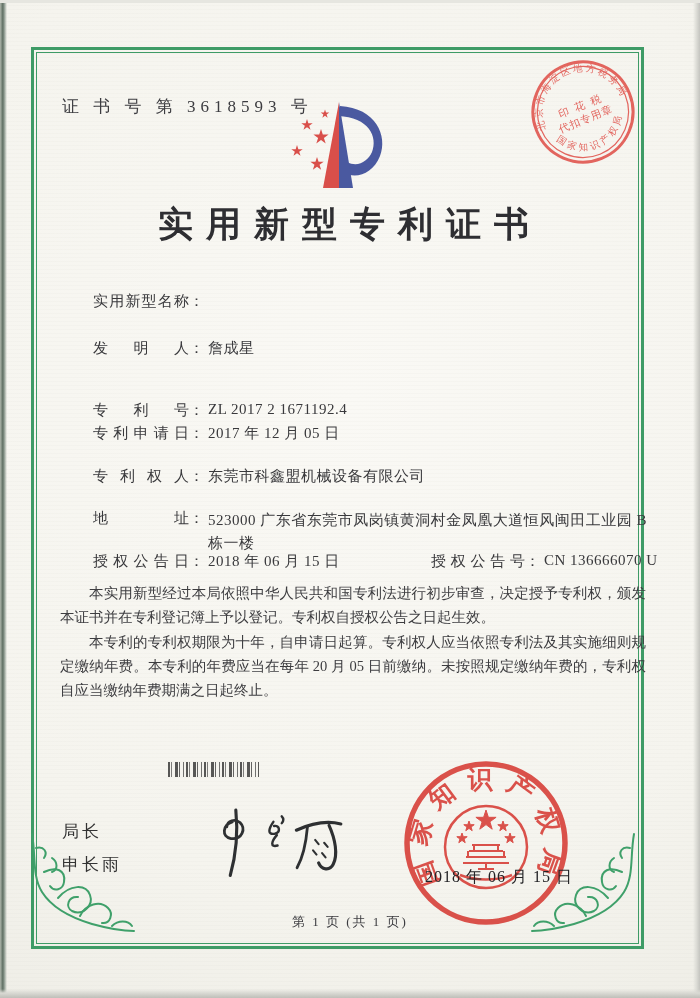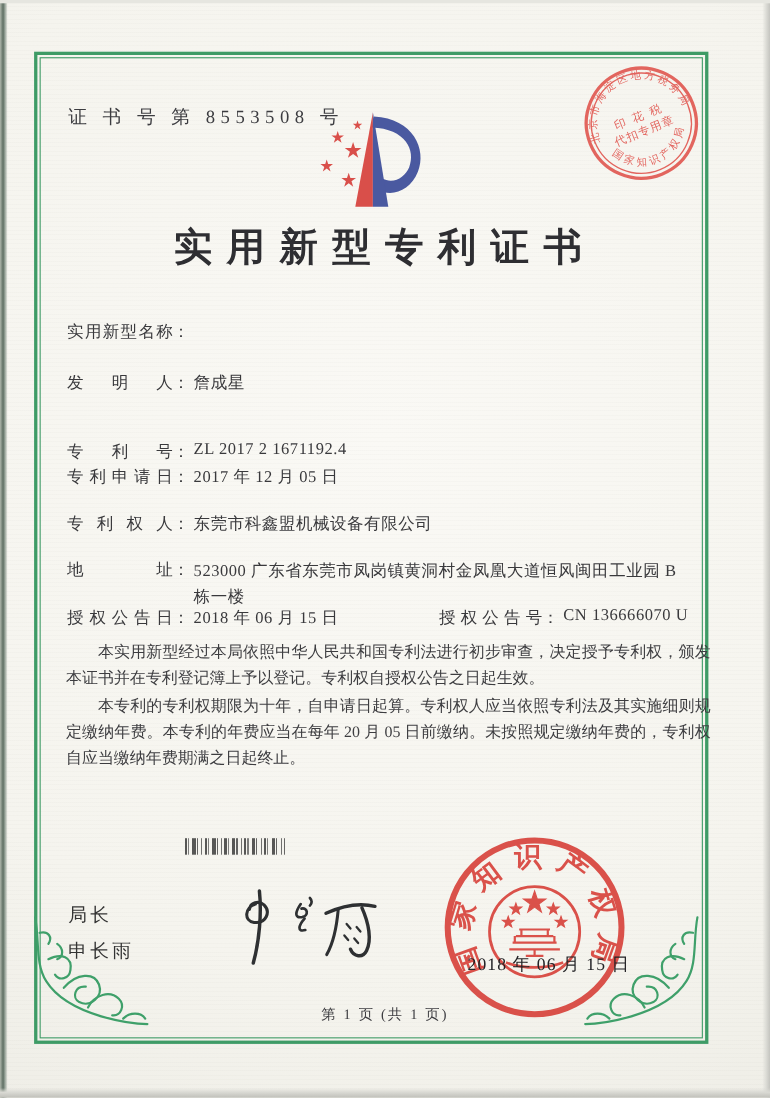--- a/index.html
+++ b/index.html
@@ -37,21 +37,21 @@
     border:1px solid var(--green);}
 
   .cert-no{position:absolute;left:62px;top:95px;font-size:17px;letter-spacing:5px;color:#3c3c40;}
 
   .logo{position:absolute;left:276px;top:100px;width:150px;height:96px;}
 
   .title{position:absolute;left:0;top:201px;width:100%;text-align:center;
     font-size:35px;font-weight:700;letter-spacing:13px;color:#2e2e32;}
 
   .rows{position:absolute;left:61px;top:0;width:545px;font-size:15px;}
-  .row{position:absolute;display:flex;align-items:flex-start;white-space:nowrap;}
+  .row{position:absolute;display:flex;align-items:flex-start;white-space:nowrap;margin-left:32px;}
   .row .lbl{display:inline-block;width:96px;text-align:justify;text-align-last:justify;flex:0 0 96px;}
   .row .colon{flex:0 0 auto;margin-right:4px;}
   .row .val{letter-spacing:0.5px;}
   .row .val.wrap{white-space:normal;width:452px;line-height:23px;}
   .r1{top:292px;} .r2{top:339px;} .r3{top:401px;} .r4{top:424px;}
   .r5{top:467px;} .r6{top:509px;} .r7{top:552px;}
   .row .second{position:absolute;left:338px;top:0;display:flex;white-space:nowrap;}
   .row .second .lbl2{display:inline-block;width:94px;text-align:justify;text-align-last:justify;}
 
   .paragraphs{position:absolute;left:60px;top:581px;width:586px;
@@ -91,21 +91,21 @@
 
   <div class="edge-left"></div>
   <div class="edge-right"></div>
   <div class="edge-bottom"></div>
   <div class="edge-top"></div>
 
   <div class="frame-outer">
     <div class="frame-inner"></div>
   </div>
 
-  <div class="cert-no">证 书 号 第 8553508 号</div>
+  <div class="cert-no">证 书 号 第 3618593 号</div>
 
   <svg class="logo" viewBox="0 0 150 96" xmlns="http://www.w3.org/2000/svg">
     <defs>
       <polygon id="star" points="0,-1 0.2245,-0.309 0.951,-0.309 0.3633,0.1180 0.5878,0.8090 0,0.3820 -0.5878,0.8090 -0.3633,0.1180 -0.951,-0.309 -0.2245,-0.309"></polygon>
     </defs>
     <g>
       <path d="M 64,6 C 100,8 112,36 104,56 C 97,74 79,80 67,72 L 71,62 C 82,68 92,61 96,52 C 102,37 93,17 62,16 Z" fill="#4a59a0"></path>
       <polygon points="63,2 47,88 63,88" fill="#d94f4a"></polygon>
       <polygon points="63,2 63,88 77,88" fill="#4a59a0"></polygon>
     </g>

